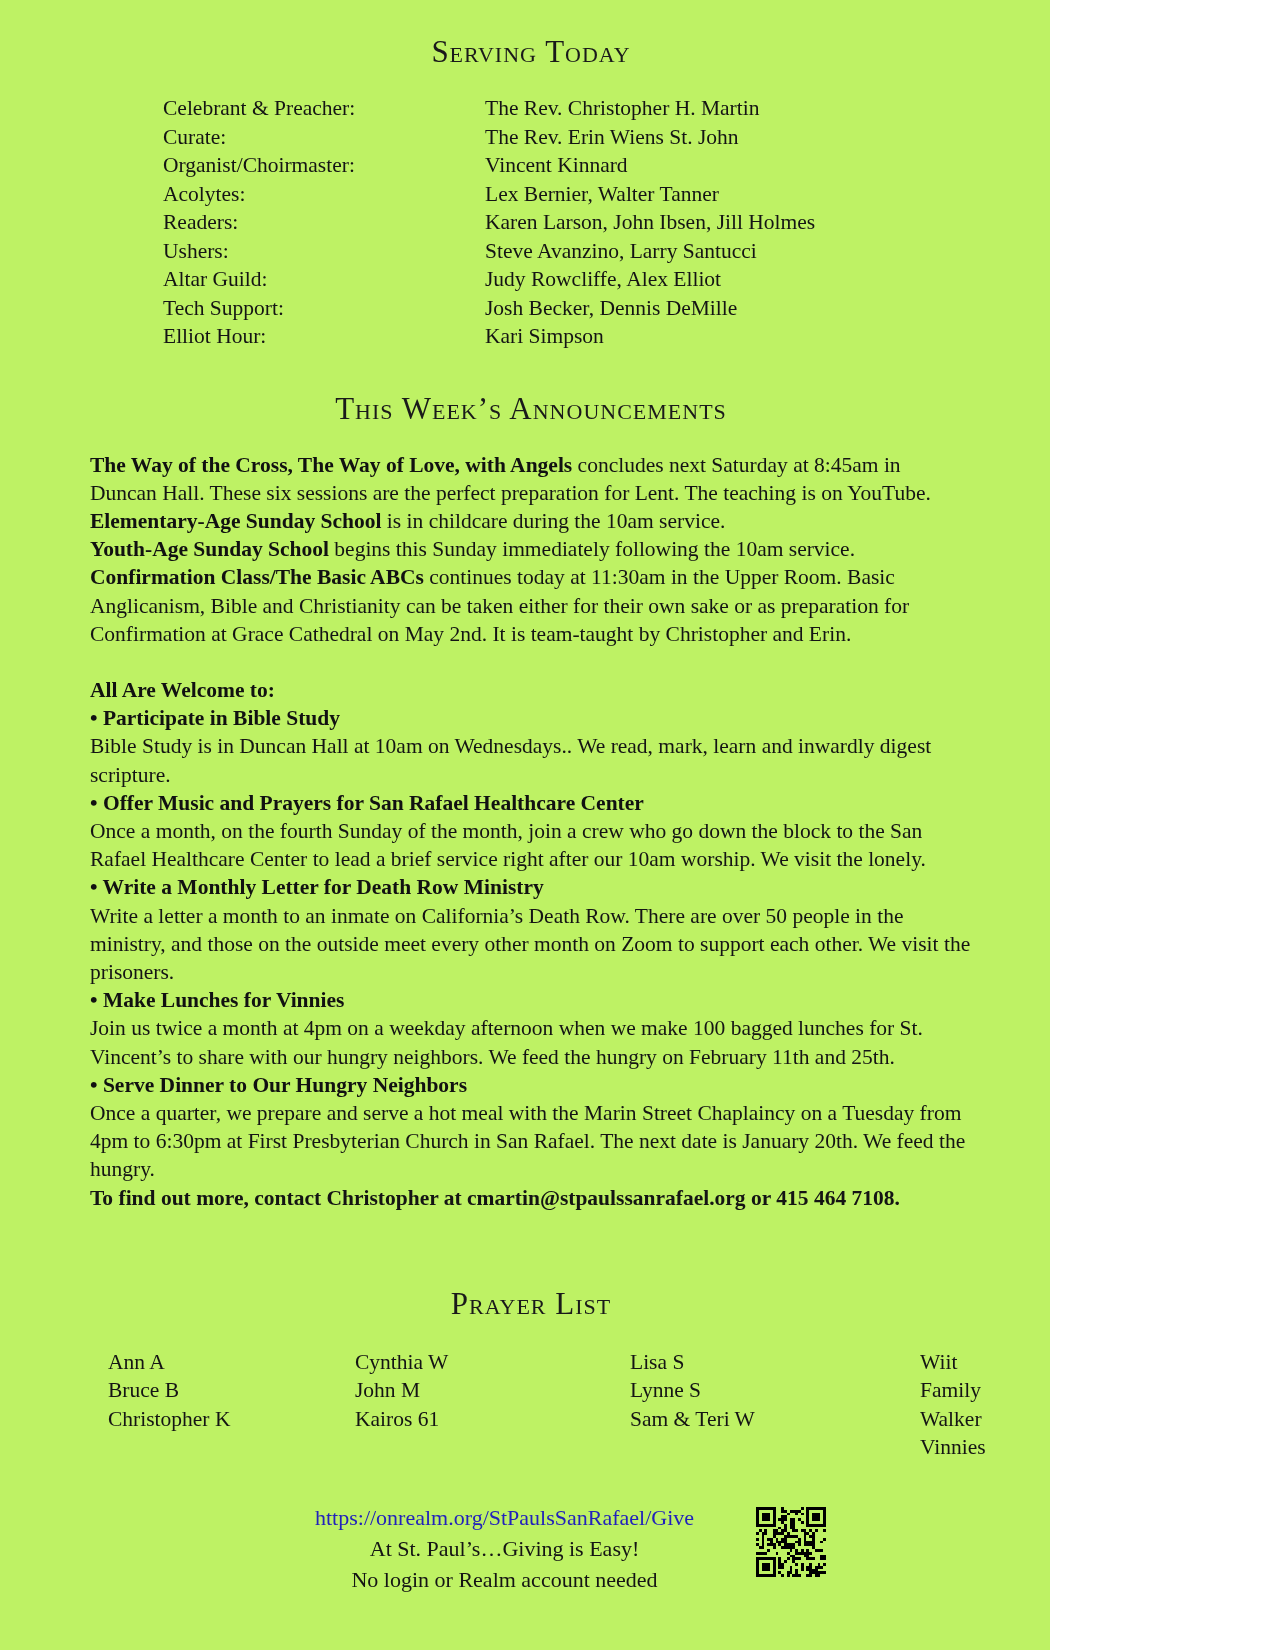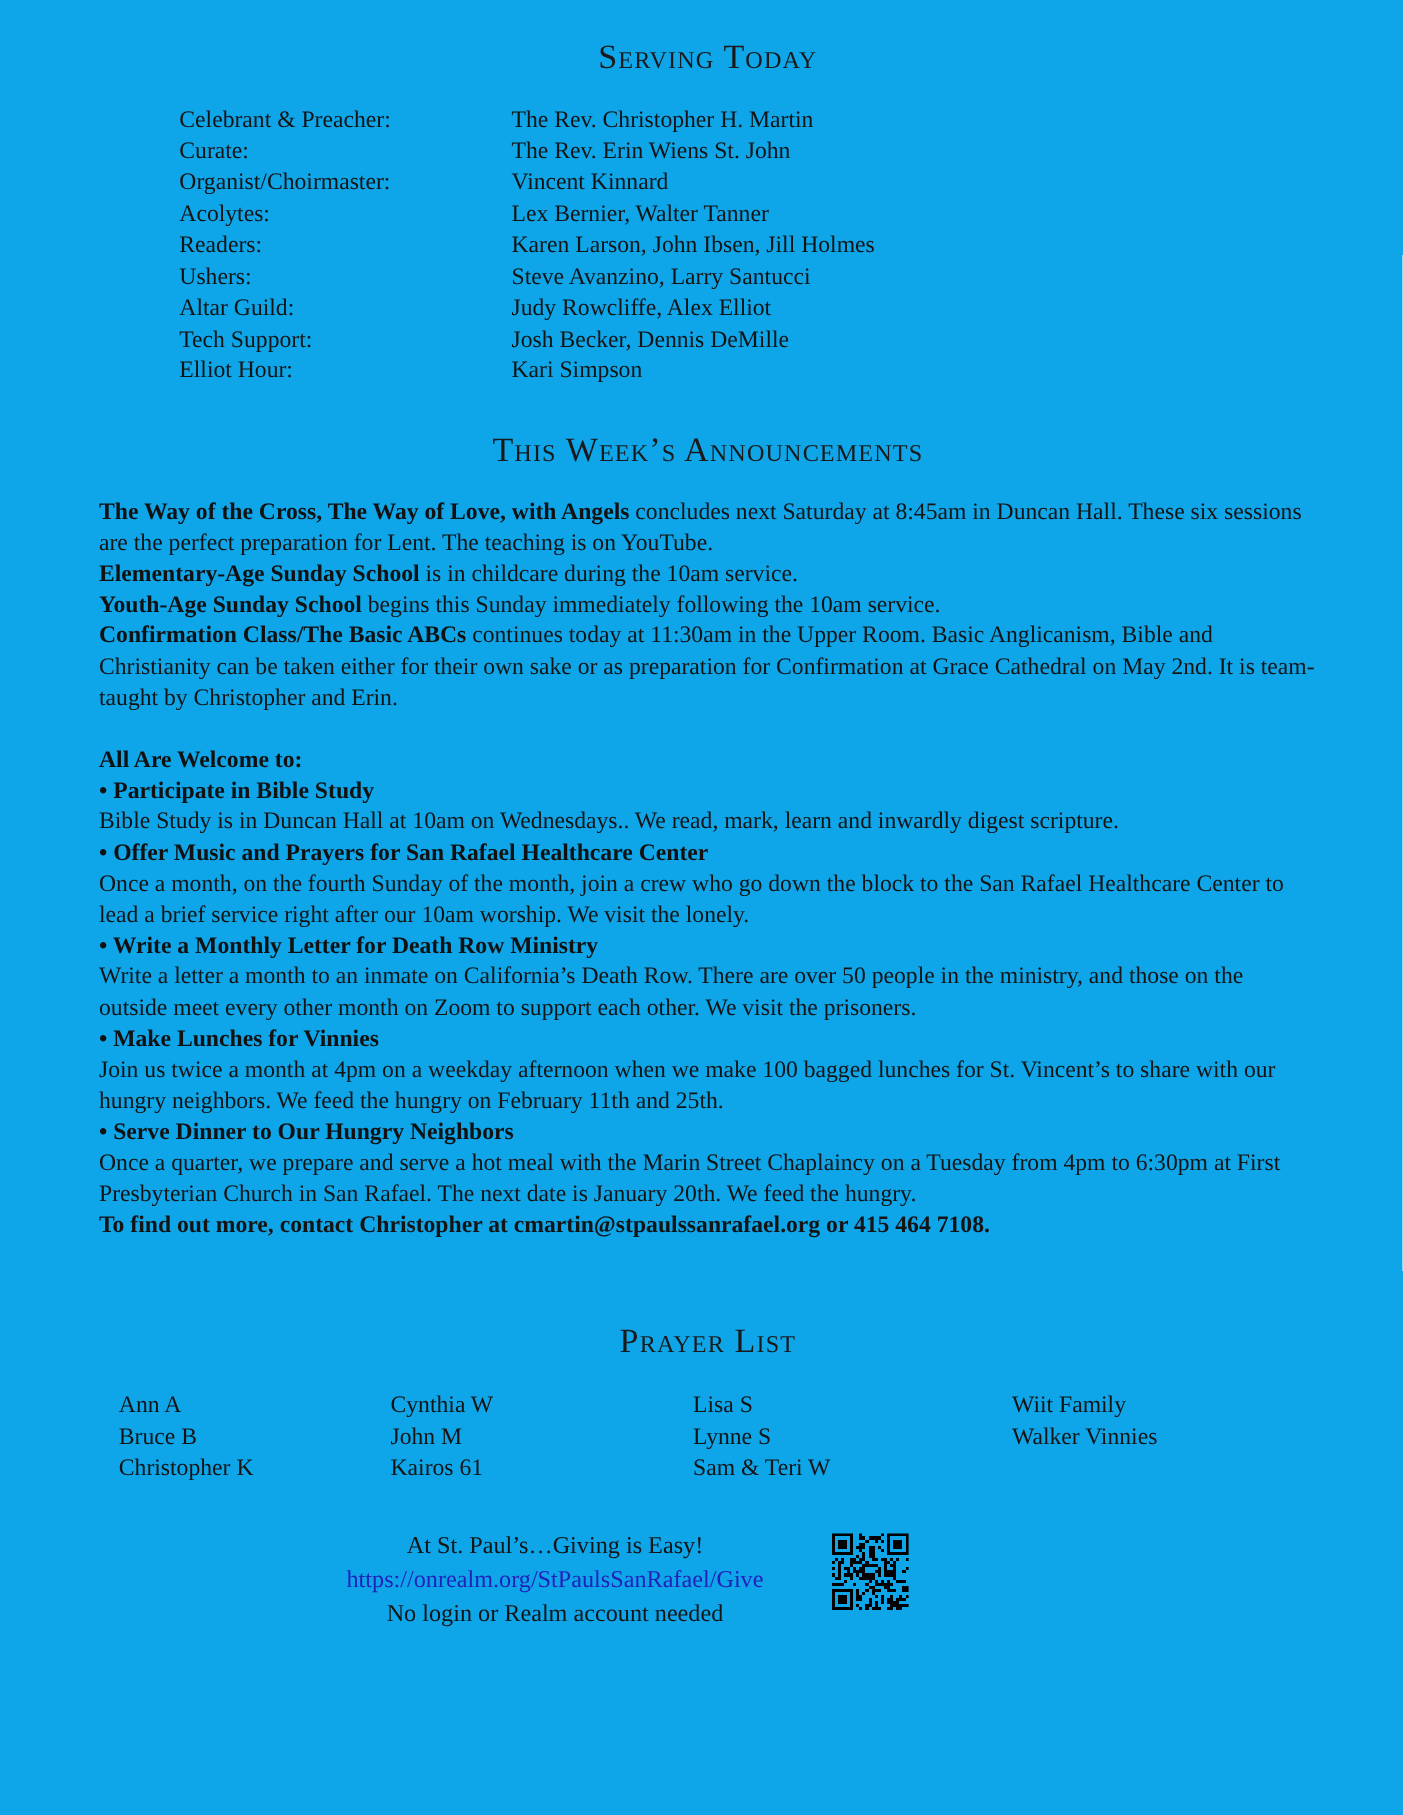--- a/index.html
+++ b/index.html
@@ -1,39 +1,39 @@
 <!DOCTYPE html>
 <html><head>
 <meta charset="utf-8">
 <style>
   html, body { margin: 0; padding: 0; background: #ffffff; }
   .page {
     position: relative;
-    width: 1275px;
+    width: 1050px;
     height: 1650px;
-    background: #0ea5e9;
+    background: #bef264;
     color: #141414;
     font-family: "Liberation Serif", "DejaVu Serif", serif;
     font-size: 21.5px;
     box-sizing: border-box;
     padding: 0 78px 0 90px;
     overflow: hidden;
   }
   .sc-heading {
     font-variant: small-caps;
     font-weight: 400;
     font-size: 31px;
     letter-spacing: 1px;
     text-align: center;
     margin: 0;
     color: #1a1a1a;
   }
   #serving-heading { padding-top: 34px; }
   .serving-list { margin: 24px 0 0 73px; line-height: 28.5px; }
-  .serving-row { display: grid; grid-template-columns: 302px 1fr; }
+  .serving-row { display: grid; grid-template-columns: 302px 1fr; gap: 20px; }
   #announcements-heading { margin-top: 40px; }
   .announcements { margin-top: 24px; line-height: 28.2px; }
   .announcements p { margin: 0; }
   .announcements b, .welcome b { font-weight: 700; color: #111; }
   .welcome { margin-top: 28px; line-height: 28.2px; }
   .welcome p { margin: 0; }
   .contact-line { font-weight: 700; }
   #prayer-heading { margin-top: 74px; }
   .prayer-grid {
     display: grid;
@@ -141,22 +141,22 @@
       <span>Sam &amp; Teri W</span>
     </div>
     <div class="prayer-col">
       <span>Wiit Family</span>
       <span>Walker Vinnies</span>
     </div>
   </div>
 
   <div class="giving">
     <div class="giving-text">
+      <div><a class="giving-link">https://onrealm.org/StPaulsSanRafael/Give</a></div>
       <div>At St. Paul’s…Giving is Easy!</div>
-      <div><a class="giving-link">https://onrealm.org/StPaulsSanRafael/Give</a></div>
       <div>No login or Realm account needed</div>
     </div>
     <div class="qr-box">
       <svg id="qr-svg" viewBox="0 0 25 25" shape-rendering="crispEdges" xmlns="http://www.w3.org/2000/svg">
           <path d="M0 0h1v1h-1zM1 0h1v1h-1zM2 0h1v1h-1zM3 0h1v1h-1zM4 0h1v1h-1zM5 0h1v1h-1zM6 0h1v1h-1zM0 1h1v1h-1zM6 1h1v1h-1zM0 2h1v1h-1zM2 2h1v1h-1zM3 2h1v1h-1zM4 2h1v1h-1zM6 2h1v1h-1zM0 3h1v1h-1zM2 3h1v1h-1zM3 3h1v1h-1zM4 3h1v1h-1zM6 3h1v1h-1zM0 4h1v1h-1zM2 4h1v1h-1zM3 4h1v1h-1zM4 4h1v1h-1zM6 4h1v1h-1zM0 5h1v1h-1zM6 5h1v1h-1zM0 6h1v1h-1zM1 6h1v1h-1zM2 6h1v1h-1zM3 6h1v1h-1zM4 6h1v1h-1zM5 6h1v1h-1zM6 6h1v1h-1zM18 0h1v1h-1zM19 0h1v1h-1zM20 0h1v1h-1zM21 0h1v1h-1zM22 0h1v1h-1zM23 0h1v1h-1zM24 0h1v1h-1zM18 1h1v1h-1zM24 1h1v1h-1zM18 2h1v1h-1zM20 2h1v1h-1zM21 2h1v1h-1zM22 2h1v1h-1zM24 2h1v1h-1zM18 3h1v1h-1zM20 3h1v1h-1zM21 3h1v1h-1zM22 3h1v1h-1zM24 3h1v1h-1zM18 4h1v1h-1zM20 4h1v1h-1zM21 4h1v1h-1zM22 4h1v1h-1zM24 4h1v1h-1zM18 5h1v1h-1zM24 5h1v1h-1zM18 6h1v1h-1zM19 6h1v1h-1zM20 6h1v1h-1zM21 6h1v1h-1zM22 6h1v1h-1zM23 6h1v1h-1zM24 6h1v1h-1zM0 18h1v1h-1zM1 18h1v1h-1zM2 18h1v1h-1zM3 18h1v1h-1zM4 18h1v1h-1zM5 18h1v1h-1zM6 18h1v1h-1zM0 19h1v1h-1zM6 19h1v1h-1zM0 20h1v1h-1zM2 20h1v1h-1zM3 20h1v1h-1zM4 20h1v1h-1zM6 20h1v1h-1zM0 21h1v1h-1zM2 21h1v1h-1zM3 21h1v1h-1zM4 21h1v1h-1zM6 21h1v1h-1zM0 22h1v1h-1zM2 22h1v1h-1zM3 22h1v1h-1zM4 22h1v1h-1zM6 22h1v1h-1zM0 23h1v1h-1zM6 23h1v1h-1zM0 24h1v1h-1zM1 24h1v1h-1zM2 24h1v1h-1zM3 24h1v1h-1zM4 24h1v1h-1zM5 24h1v1h-1zM6 24h1v1h-1zM9 0h1v1h-1zM16 0h1v1h-1zM9 1h1v1h-1zM10 1h1v1h-1zM12 1h1v1h-1zM13 1h1v1h-1zM14 1h1v1h-1zM15 1h1v1h-1zM11 2h1v1h-1zM14 2h1v1h-1zM16 2h1v1h-1zM9 3h1v1h-1zM10 3h1v1h-1zM8 4h1v1h-1zM9 4h1v1h-1zM10 4h1v1h-1zM12 4h1v1h-1zM13 4h1v1h-1zM15 4h1v1h-1zM9 5h1v1h-1zM12 5h1v1h-1zM13 5h1v1h-1zM16 5h1v1h-1zM10 6h1v1h-1zM12 6h1v1h-1zM13 6h1v1h-1zM8 7h1v1h-1zM10 7h1v1h-1zM12 7h1v1h-1zM13 7h1v1h-1zM1 8h1v1h-1zM3 8h1v1h-1zM6 8h1v1h-1zM7 8h1v1h-1zM9 8h1v1h-1zM10 8h1v1h-1zM13 8h1v1h-1zM14 8h1v1h-1zM16 8h1v1h-1zM17 8h1v1h-1zM19 8h1v1h-1zM21 8h1v1h-1zM24 8h1v1h-1zM0 9h1v1h-1zM2 9h1v1h-1zM3 9h1v1h-1zM6 9h1v1h-1zM7 9h1v1h-1zM8 9h1v1h-1zM9 9h1v1h-1zM11 9h1v1h-1zM17 9h1v1h-1zM18 9h1v1h-1zM20 9h1v1h-1zM2 10h1v1h-1zM6 10h1v1h-1zM10 10h1v1h-1zM11 10h1v1h-1zM12 10h1v1h-1zM13 10h1v1h-1zM14 10h1v1h-1zM17 10h1v1h-1zM19 10h1v1h-1zM20 10h1v1h-1zM0 11h1v1h-1zM2 11h1v1h-1zM4 11h1v1h-1zM5 11h1v1h-1zM7 11h1v1h-1zM9 11h1v1h-1zM10 11h1v1h-1zM15 11h1v1h-1zM17 11h1v1h-1zM20 11h1v1h-1zM24 11h1v1h-1zM2 12h1v1h-1zM5 12h1v1h-1zM7 12h1v1h-1zM8 12h1v1h-1zM9 12h1v1h-1zM10 12h1v1h-1zM14 12h1v1h-1zM15 12h1v1h-1zM17 12h1v1h-1zM18 12h1v1h-1zM19 12h1v1h-1zM20 12h1v1h-1zM23 12h1v1h-1zM0 13h1v1h-1zM2 13h1v1h-1zM4 13h1v1h-1zM5 13h1v1h-1zM6 13h1v1h-1zM8 13h1v1h-1zM10 13h1v1h-1zM11 13h1v1h-1zM12 13h1v1h-1zM13 13h1v1h-1zM15 13h1v1h-1zM17 13h1v1h-1zM18 13h1v1h-1zM19 13h1v1h-1zM20 13h1v1h-1zM1 14h1v1h-1zM2 14h1v1h-1zM6 14h1v1h-1zM9 14h1v1h-1zM10 14h1v1h-1zM11 14h1v1h-1zM12 14h1v1h-1zM13 14h1v1h-1zM20 14h1v1h-1zM4 15h1v1h-1zM12 15h1v1h-1zM14 15h1v1h-1zM16 15h1v1h-1zM18 15h1v1h-1zM21 15h1v1h-1zM22 15h1v1h-1zM23 15h1v1h-1zM0 16h1v1h-1zM1 16h1v1h-1zM2 16h1v1h-1zM3 16h1v1h-1zM7 16h1v1h-1zM11 16h1v1h-1zM14 16h1v1h-1zM15 16h1v1h-1zM16 16h1v1h-1zM17 16h1v1h-1zM18 16h1v1h-1zM19 16h1v1h-1zM12 17h1v1h-1zM13 17h1v1h-1zM17 17h1v1h-1zM18 17h1v1h-1zM23 17h1v1h-1zM24 17h1v1h-1zM8 18h1v1h-1zM11 18h1v1h-1zM13 18h1v1h-1zM14 18h1v1h-1zM15 18h1v1h-1zM18 18h1v1h-1zM19 18h1v1h-1zM20 18h1v1h-1zM23 18h1v1h-1zM24 18h1v1h-1zM8 19h1v1h-1zM10 19h1v1h-1zM13 19h1v1h-1zM8 20h1v1h-1zM9 20h1v1h-1zM14 20h1v1h-1zM16 20h1v1h-1zM19 20h1v1h-1zM22 20h1v1h-1zM24 20h1v1h-1zM8 21h1v1h-1zM9 21h1v1h-1zM12 21h1v1h-1zM16 21h1v1h-1zM18 21h1v1h-1zM19 21h1v1h-1zM21 21h1v1h-1zM22 21h1v1h-1zM23 21h1v1h-1zM12 22h1v1h-1zM14 22h1v1h-1zM16 22h1v1h-1zM18 22h1v1h-1zM19 22h1v1h-1zM20 22h1v1h-1zM21 22h1v1h-1zM8 23h1v1h-1zM11 23h1v1h-1zM12 23h1v1h-1zM14 23h1v1h-1zM19 23h1v1h-1zM20 23h1v1h-1zM21 23h1v1h-1zM22 23h1v1h-1zM23 23h1v1h-1zM24 23h1v1h-1zM9 24h1v1h-1zM11 24h1v1h-1zM13 24h1v1h-1zM14 24h1v1h-1zM15 24h1v1h-1zM18 24h1v1h-1zM19 24h1v1h-1zM21 24h1v1h-1zM22 24h1v1h-1z" fill="#000"></path>
         </svg>
     </div>
   </div>
 
 </div>

